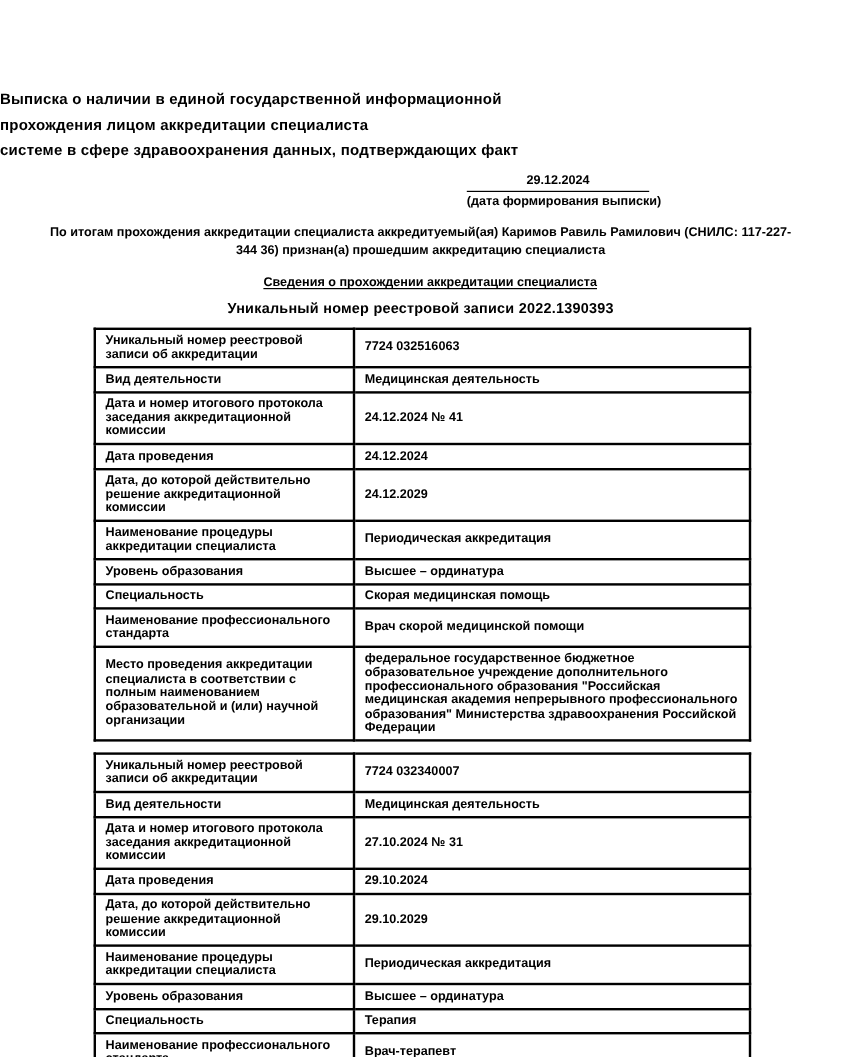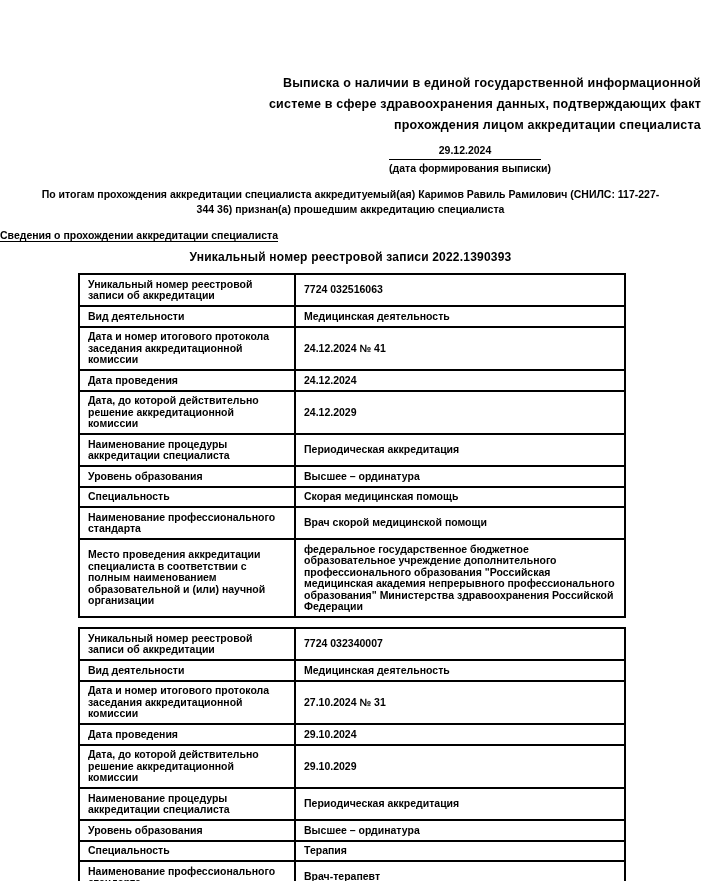--- a/index.html
+++ b/index.html
@@ -9,21 +9,21 @@
     height: 881px;
     overflow: hidden;
     position: relative;
     font-family: "Liberation Sans", sans-serif;
     font-weight: bold;
     color: #000000;
     -webkit-font-smoothing: antialiased;
   }
   .doc-title {
     margin-top: 73px;
-    text-align: right;
+    text-align: left;
     font-size: 12.5px;
     line-height: 21px;
     letter-spacing: 0.2px;
   }
   .date-block {
     width: 152px;
     margin: 8px 160px 1px auto;
     text-align: center;
     font-size: 10.5px;
     line-height: 13px;
@@ -38,23 +38,25 @@
     white-space: nowrap;
   }
   .intro {
     margin-top: 12px;
     text-align: center;
     font-size: 10.5px;
     line-height: 15px;
   }
   .section-heading {
     margin-top: 12px;
+    text-align: center;
     font-size: 10.5px;
     text-decoration: underline;
     text-underline-offset: 2px;
+    padding-left: 16px;
   }
   .registry-heading {
     margin-top: 9px;
     text-align: center;
     font-size: 12px;
     letter-spacing: 0.2px;
   }
   table.acc-table {
     border-collapse: collapse;
     table-layout: fixed;
@@ -72,22 +74,22 @@
     word-wrap: break-word;
   }
   td.cell-label { width: 216px; }
   td.cell-value { width: 330px; }
 </style>
 </head>
 <body>
 
 <div class="doc-title">
   <div>Выписка о наличии в единой государственной информационной</div>
+  <div>прохождения лицом аккредитации специалиста</div>
   <div>системе в сфере здравоохранения данных, подтверждающих факт</div>
-  <div>прохождения лицом аккредитации специалиста</div>
 </div>
 
 <div class="date-block">
   <span class="date-value">29.12.2024</span>
   <div class="date-caption">(дата формирования выписки)</div>
 </div>
 
 <div class="intro">
   <div>По итогам прохождения аккредитации специалиста аккредитуемый(ая) Каримов Равиль Рамилович (СНИЛС: 117-227-</div>
   <div>344 36) признан(а) прошедшим аккредитацию специалиста</div>

